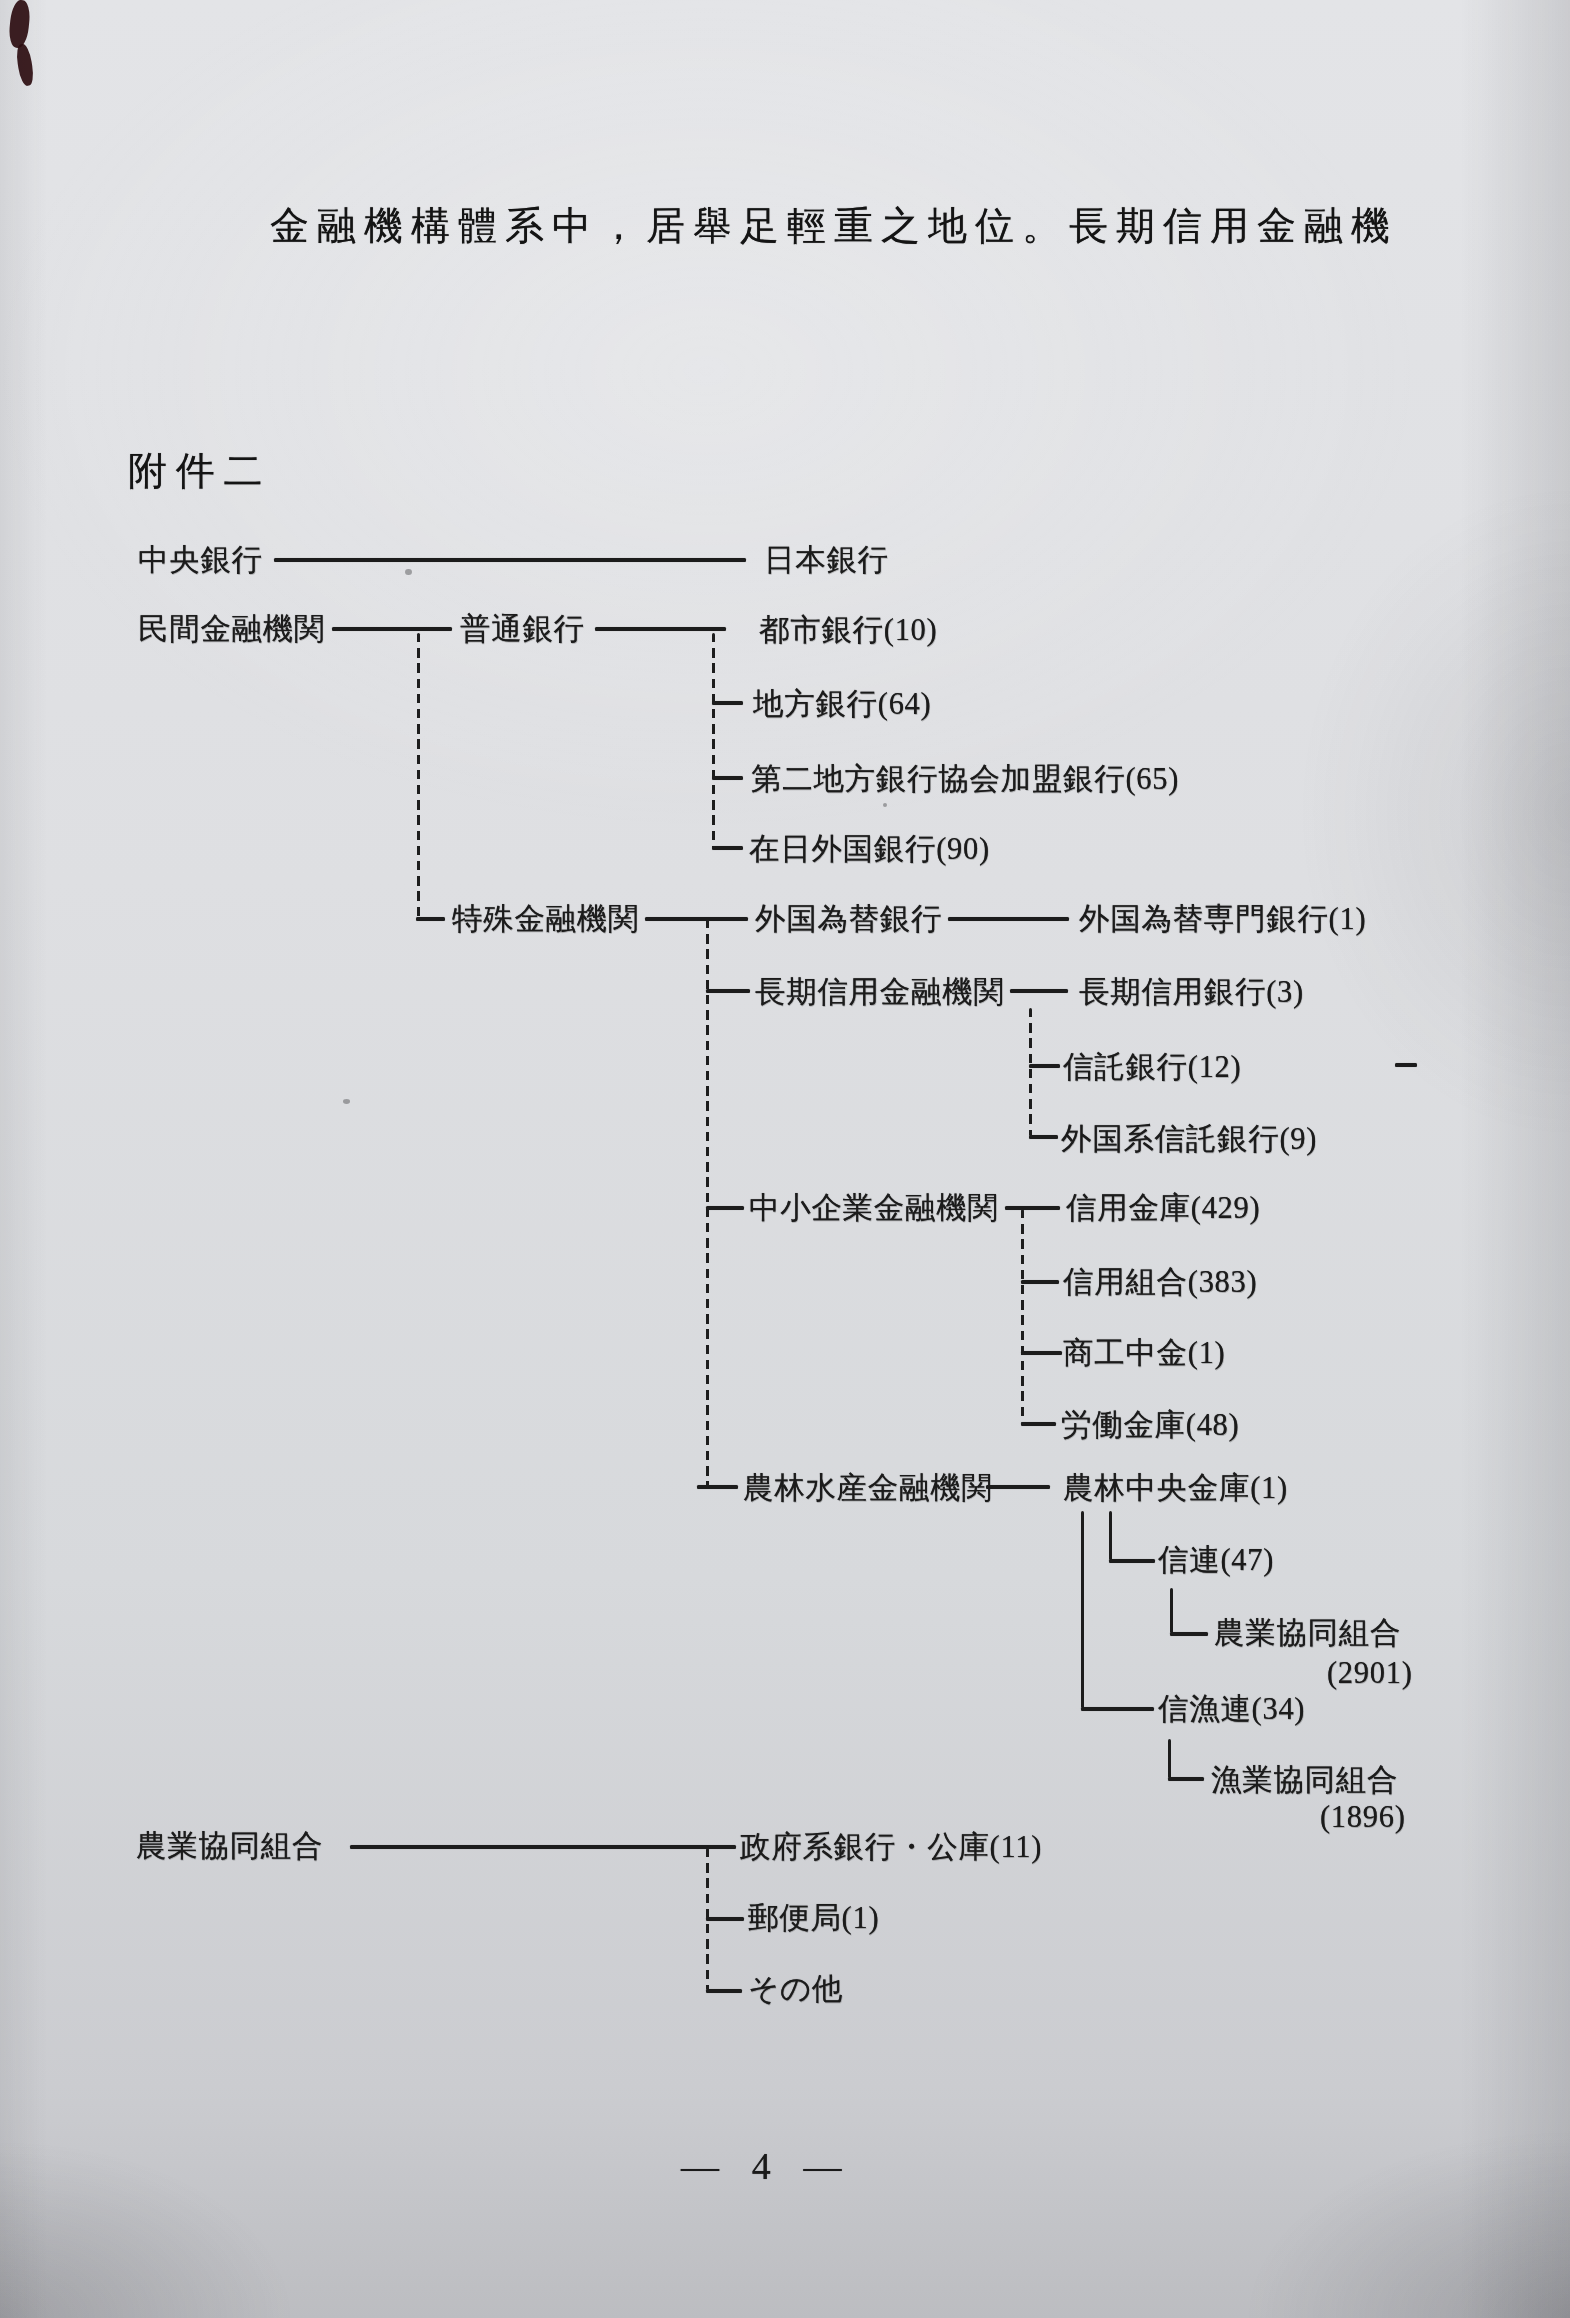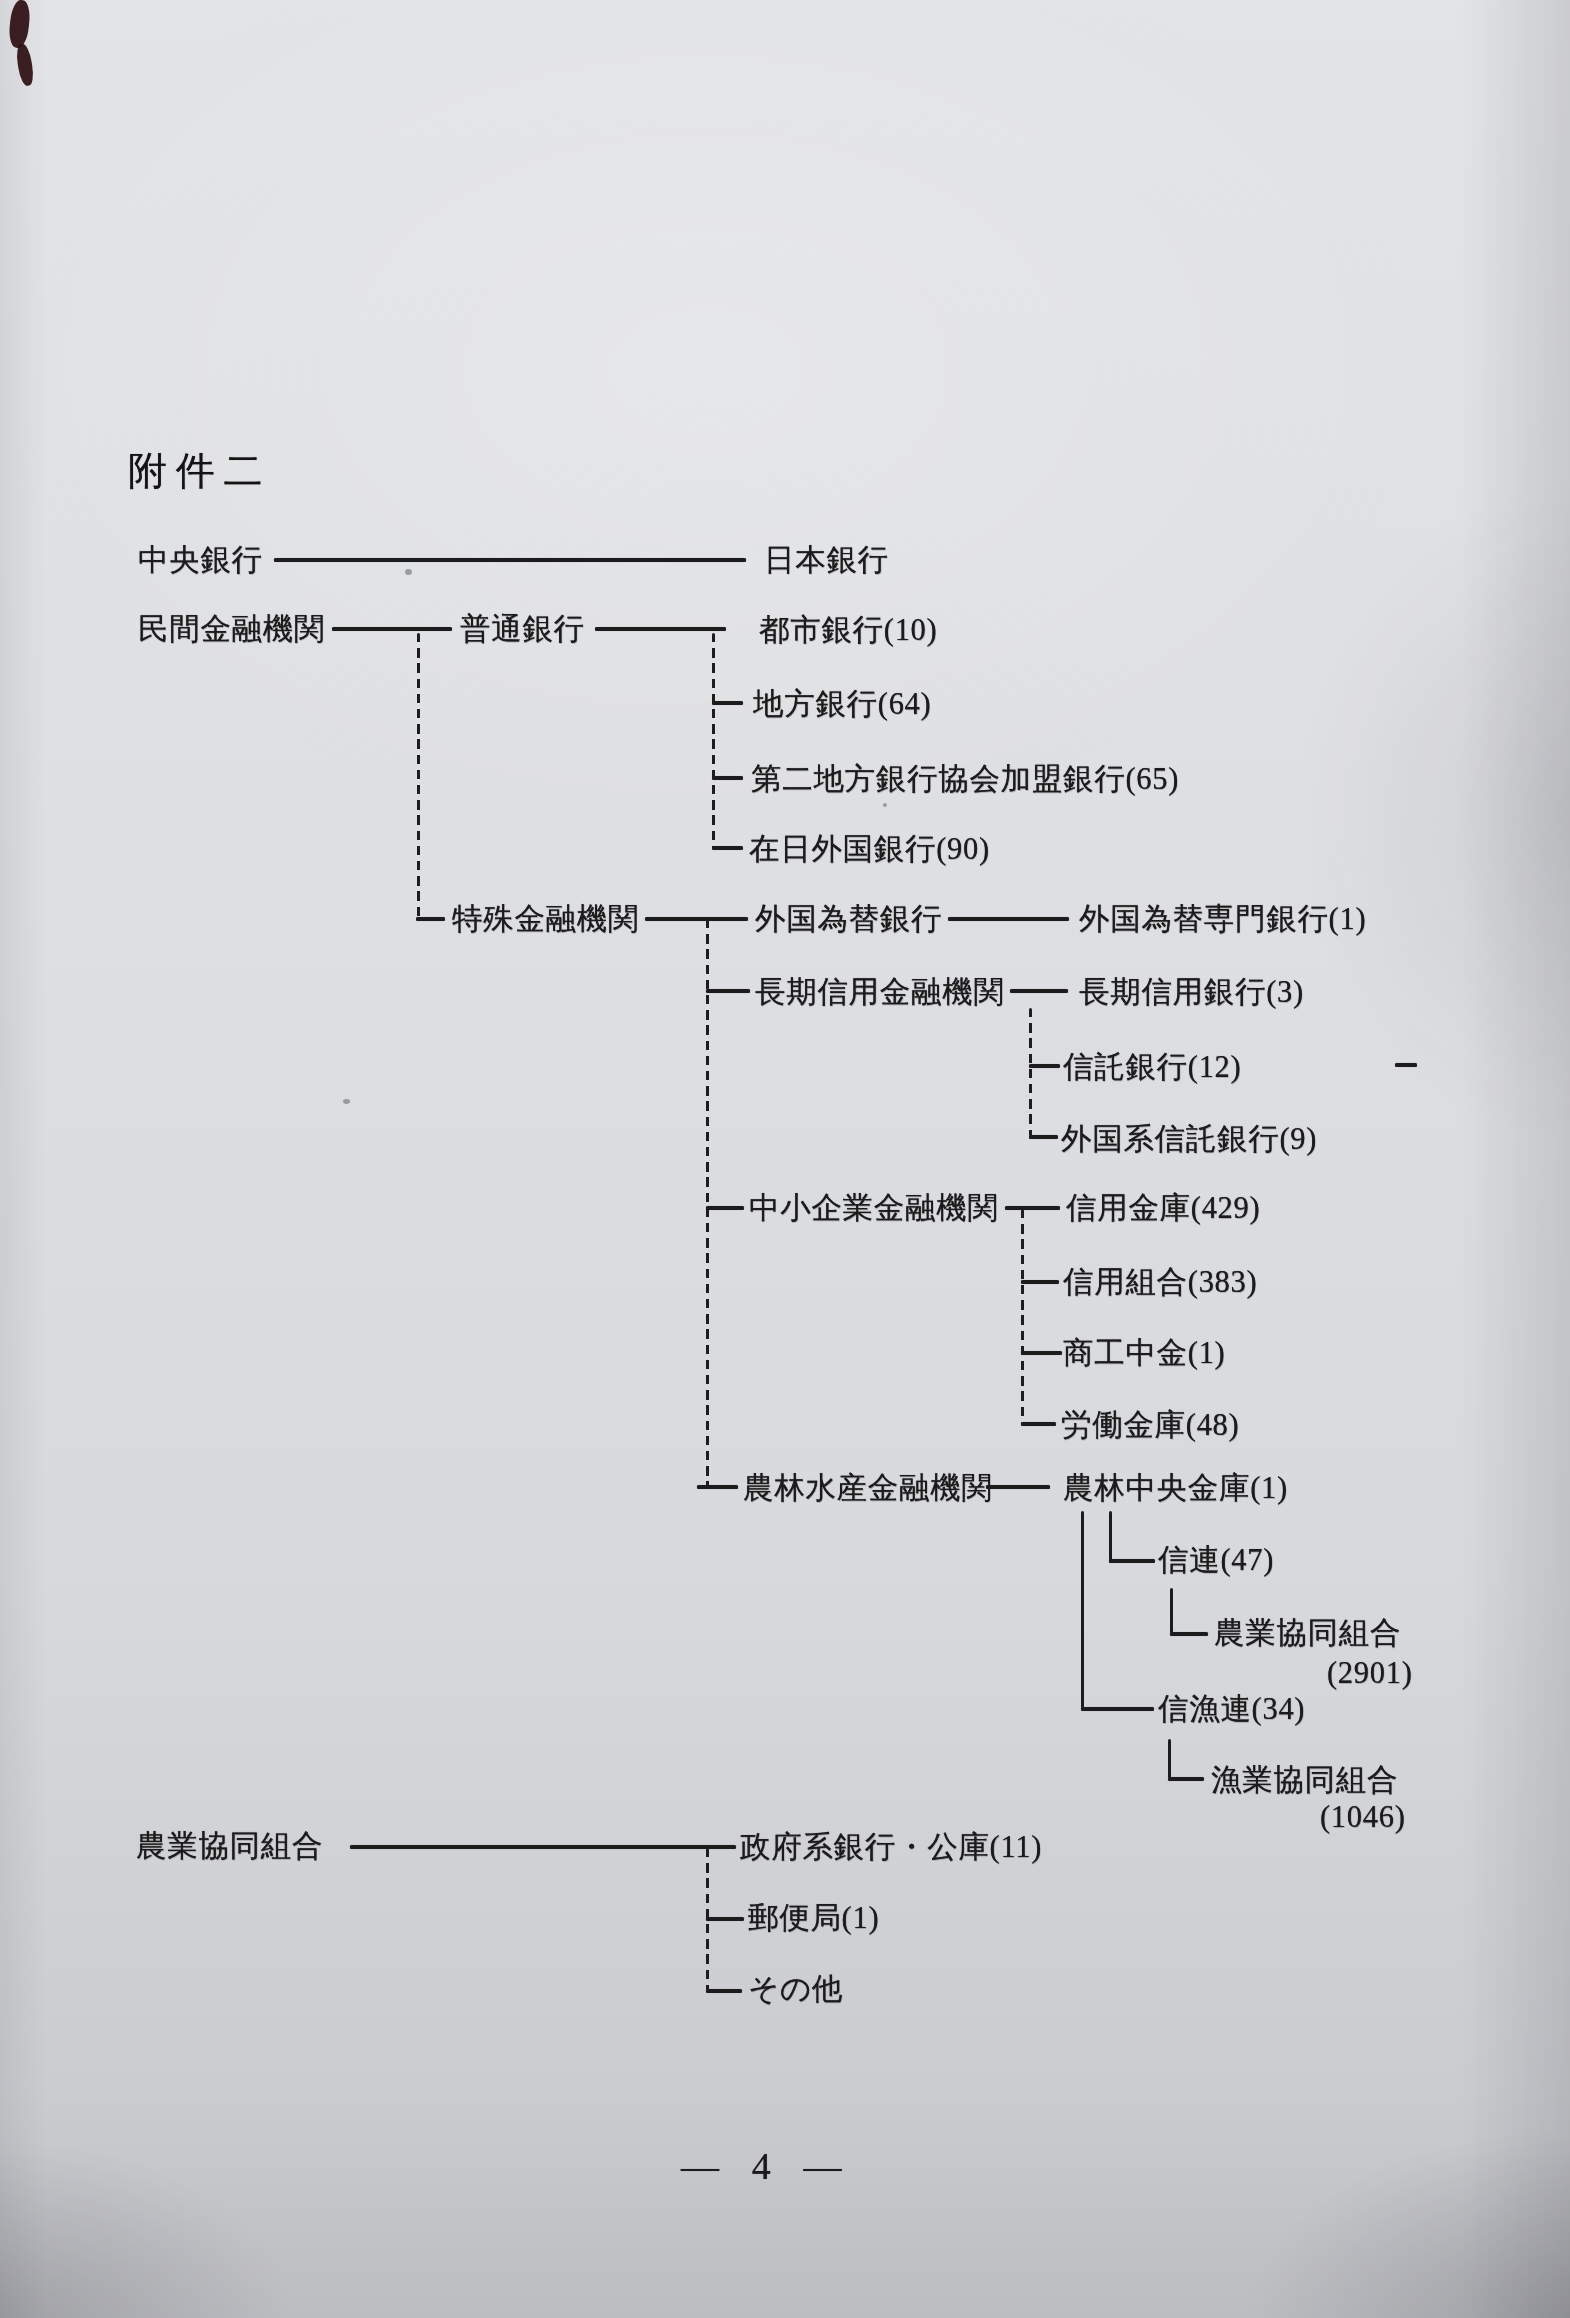--- a/index.html
+++ b/index.html
@@ -46,20 +46,21 @@
 <body>
 
 <div class="page">
 
   <div class="mark" style="left:10.2px; top:0px; width:19px; height:48px; transform:rotate(6deg); border-radius:45%;"></div>
   <div class="mark" style="left:18px; top:44px; width:13.8px; height:42px; transform:rotate(-9deg); border-radius:45%;"></div>
   <div class="speck" style="left:405px; top:569px; width:6.5px; height:5.8px;"></div>
   <div class="speck" style="left:343px; top:1099px; width:7.3px; height:5.1px;"></div>
   <div class="speck" style="left:883px; top:803px; width:4.4px; height:4.4px;"></div>
 
+  <div class="para" style="left:270px; top:205px;">金融機構體系中，居舉足輕重之地位。長期信用金融機</div>
 
   <div class="para heading" style="left:128px; top:450px;">附件二</div>
 
   <div class="node" style="left:138px;  top:543px;">中央銀行</div>
   <div class="node" style="left:764px; top:543px;">日本銀行</div>
 
   <div class="node" style="left:138px;  top:612px;">民間金融機関</div>
   <div class="node" style="left:460px;  top:612px;">普通銀行</div>
   <div class="node" style="left:759px; top:613px;">都市銀行(10)</div>
   <div class="node" style="left:753px; top:687px;">地方銀行(64)</div>
@@ -82,21 +83,21 @@
   <div class="node" style="left:1063px; top:1336px;">商工中金(1)</div>
   <div class="node" style="left:1061px; top:1408px;">労働金庫(48)</div>
 
   <div class="node" style="left:743px; top:1471px;">農林水産金融機関</div>
   <div class="node" style="left:1063px; top:1471px;">農林中央金庫(1)</div>
   <div class="node" style="left:1158px; top:1543px;">信連(47)</div>
   <div class="node" style="left:1214px; top:1616px;">農業協同組合</div>
   <div class="node" style="left:1327px; top:1656px;">(2901)</div>
   <div class="node" style="left:1158px; top:1692px;">信漁連(34)</div>
   <div class="node" style="left:1211px; top:1763px;">漁業協同組合</div>
-  <div class="node" style="left:1320px; top:1800px;">(1046)</div>
+  <div class="node" style="left:1320px; top:1800px;">(1896)</div>
 
   <div class="node" style="left:136px;  top:1829px;">農業協同組合</div>
   <div class="node" style="left:740px; top:1830px;font-family:Liberation Serif, serif;">政府系銀行・公庫(11)</div>
   <div class="node" style="left:748px; top:1901px;">郵便局(1)</div>
   <div class="node" style="left:748px; top:1972px;">その他</div>
 
   <div class="hline" style="left:274px;  top:558px;  width:472px;"></div>
   <div class="hline" style="left:332px;  top:627px;  width:120px;"></div>
   <div class="hline" style="left:595px;  top:627px;  width:131px;"></div>
   <div class="hline" style="left:712px;  top:701px;  width:30.5px;"></div>

